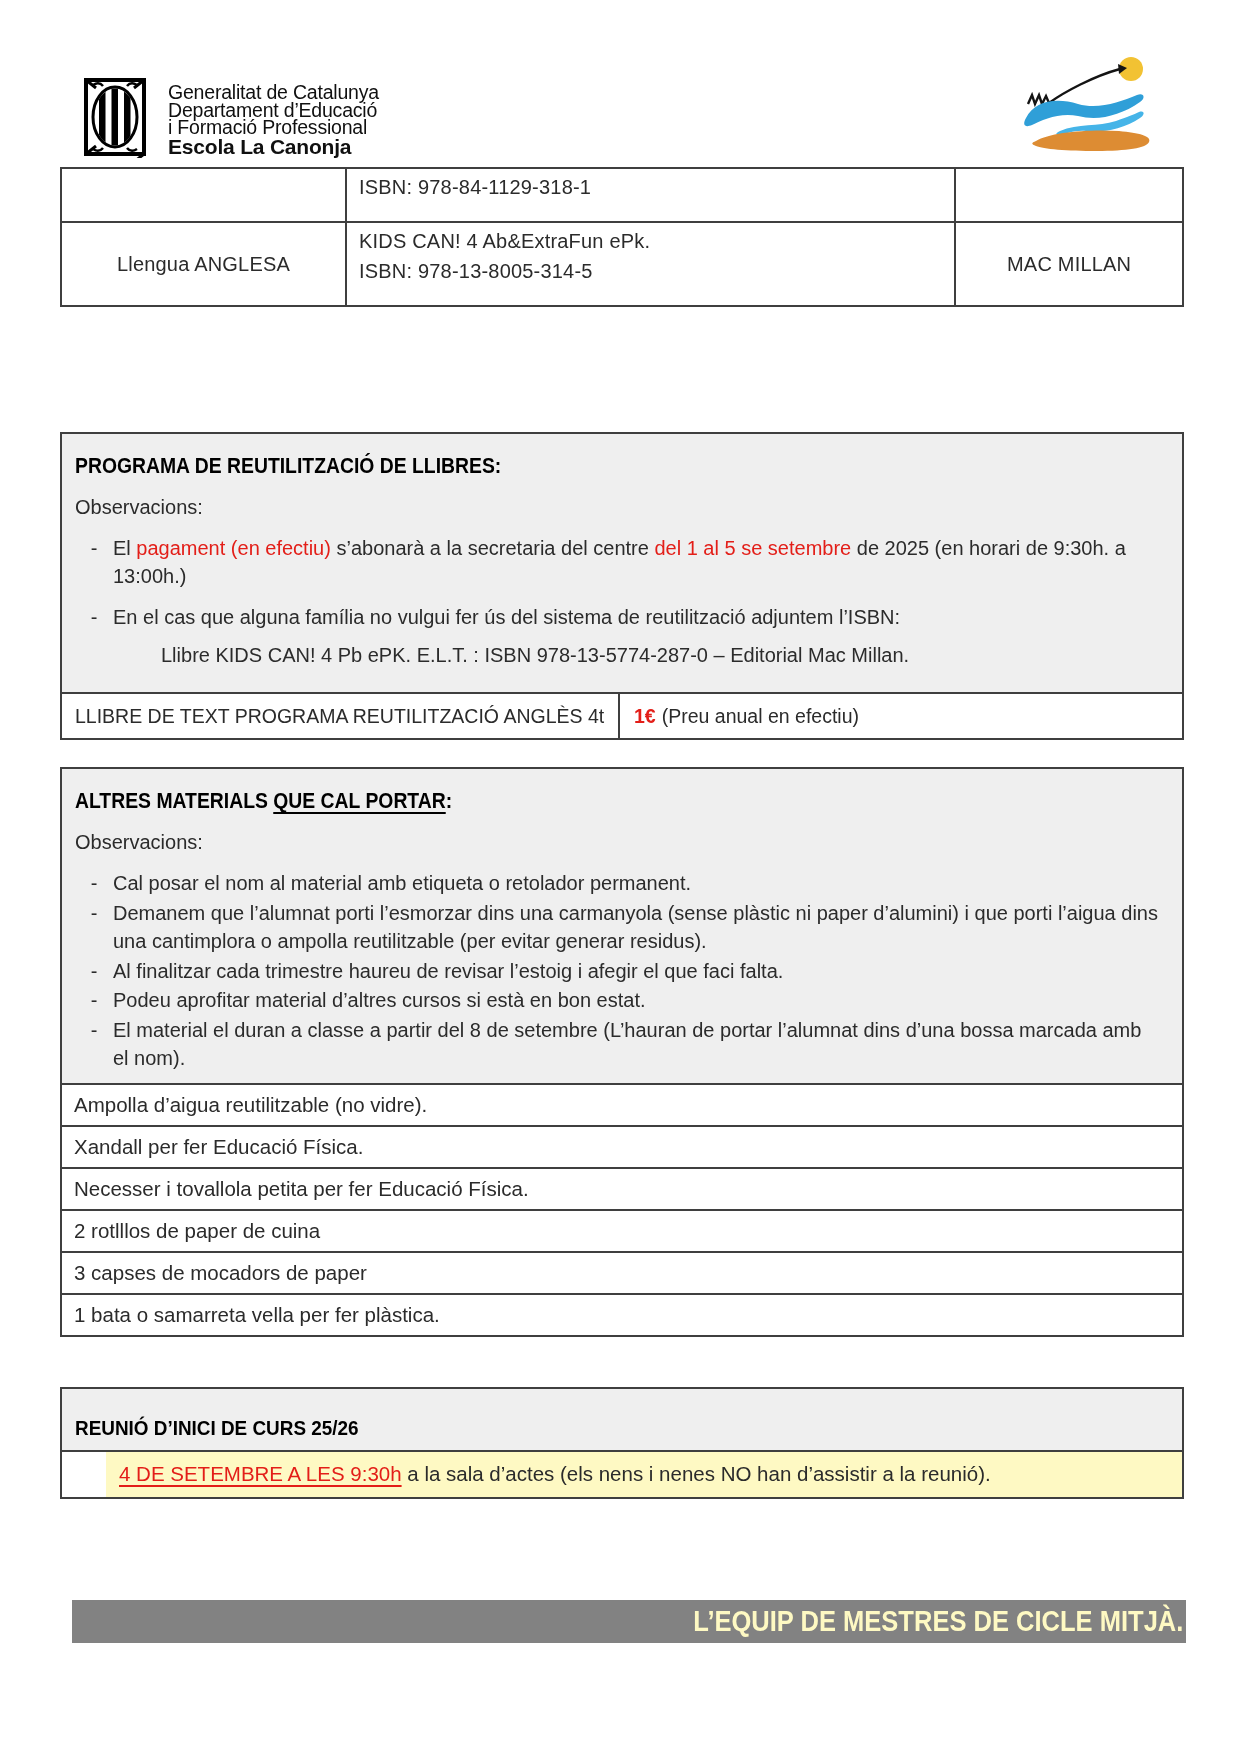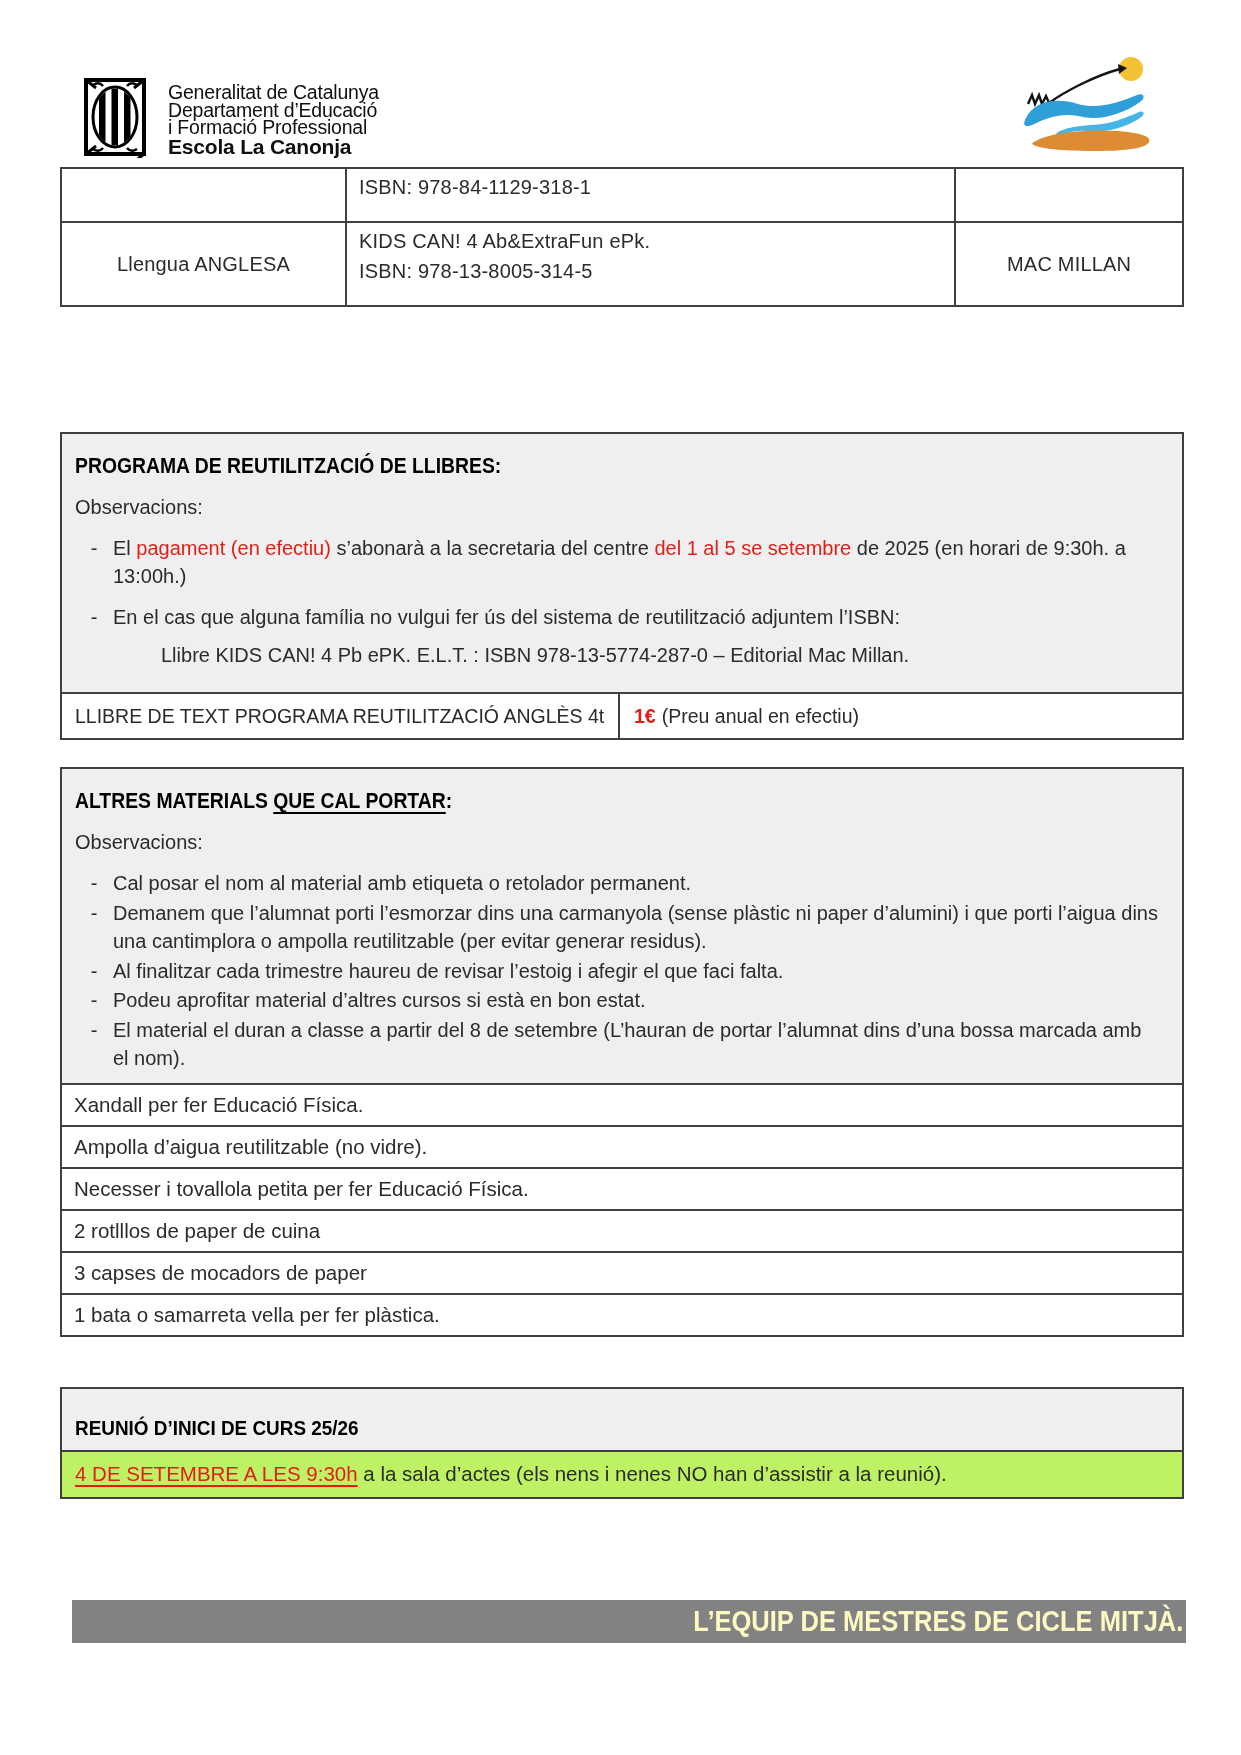--- a/index.html
+++ b/index.html
@@ -53,21 +53,21 @@
   .price-value .amount { color:var(--red); font-weight:700; }
   .price-value .note { margin-left:6px; }
 
   #altres { top:767px; }
   #altres .box-gray { padding-bottom:9px; }
   .item-row { border-top:2px solid var(--border); background:#fff; height:42px; display:flex; align-items:center; padding:0 12px; font-size:20.5px; color:#2b2b2b; }
 
   #reunio { top:1387px; }
   .reunio-header { background:var(--box-bg); padding:27px 12px 10px 13px; border-bottom:2px solid var(--border); font-size:21px; color:#000; }
   .reunio-header .hspan { display:inline-block; transform:scaleX(0.9); transform-origin:left center; font-weight:700; }
-  .reunio-body { background:#bef264; padding:10px 12px 11px 13px; font-size:20.5px; color:#2b2b2b; }
+  .reunio-body { background:#fef9c3; padding:10px 12px 11px 13px; font-size:20.5px; color:#2b2b2b;margin-left:44px; }
   .reunio-body .date { color:var(--red); font-weight:400; text-decoration:underline; text-decoration-thickness:1.5px; text-underline-offset:4px; }
 
   
   .footer-bar {
     position:absolute; top:1600px; left:72px; width:1114px; height:43px;
     background:var(--footer-bg); color:#fef9c3; text-align:right; line-height:43px;
     font-size:29px; white-space:nowrap; overflow:visible;
   }
   .footer-bar .hspan { display:inline-block; transform:scaleX(0.88); transform-origin:right center; font-weight:700; padding-right:3px; }
 </style>
@@ -175,22 +175,22 @@
         <div class="bullet">
           <span class="dash">-</span>
           <p class="btext">Podeu aprofitar material d’altres cursos si està en bon estat.</p>
         </div>
         <div class="bullet">
           <span class="dash">-</span>
           <p class="btext">El material el duran a classe a partir del 8 de setembre (L’hauran de portar l’alumnat dins d’una bossa marcada amb el nom).</p>
         </div>
       </div>
     </div>
+    <div class="item-row">Ampolla d’aigua reutilitzable (no vidre).</div>
     <div class="item-row">Xandall per fer Educació Física.</div>
-    <div class="item-row">Ampolla d’aigua reutilitzable (no vidre).</div>
     <div class="item-row">Necesser i tovallola petita per fer Educació Física.</div>
     <div class="item-row">2 rotlllos de paper de cuina</div>
     <div class="item-row">3 capses de mocadors de paper</div>
     <div class="item-row">1 bata o samarreta vella per fer plàstica.</div>
   </section>
 
   <section class="box" id="reunio">
     <div class="reunio-header"><span class="hspan">REUNIÓ D’INICI DE CURS 25/26</span></div>
     <div class="reunio-body"><span class="date">4 DE SETEMBRE A LES 9:30h</span><span> a la sala d’actes (els nens i nenes NO  han d’assistir a la reunió).</span></div>
   </section>

